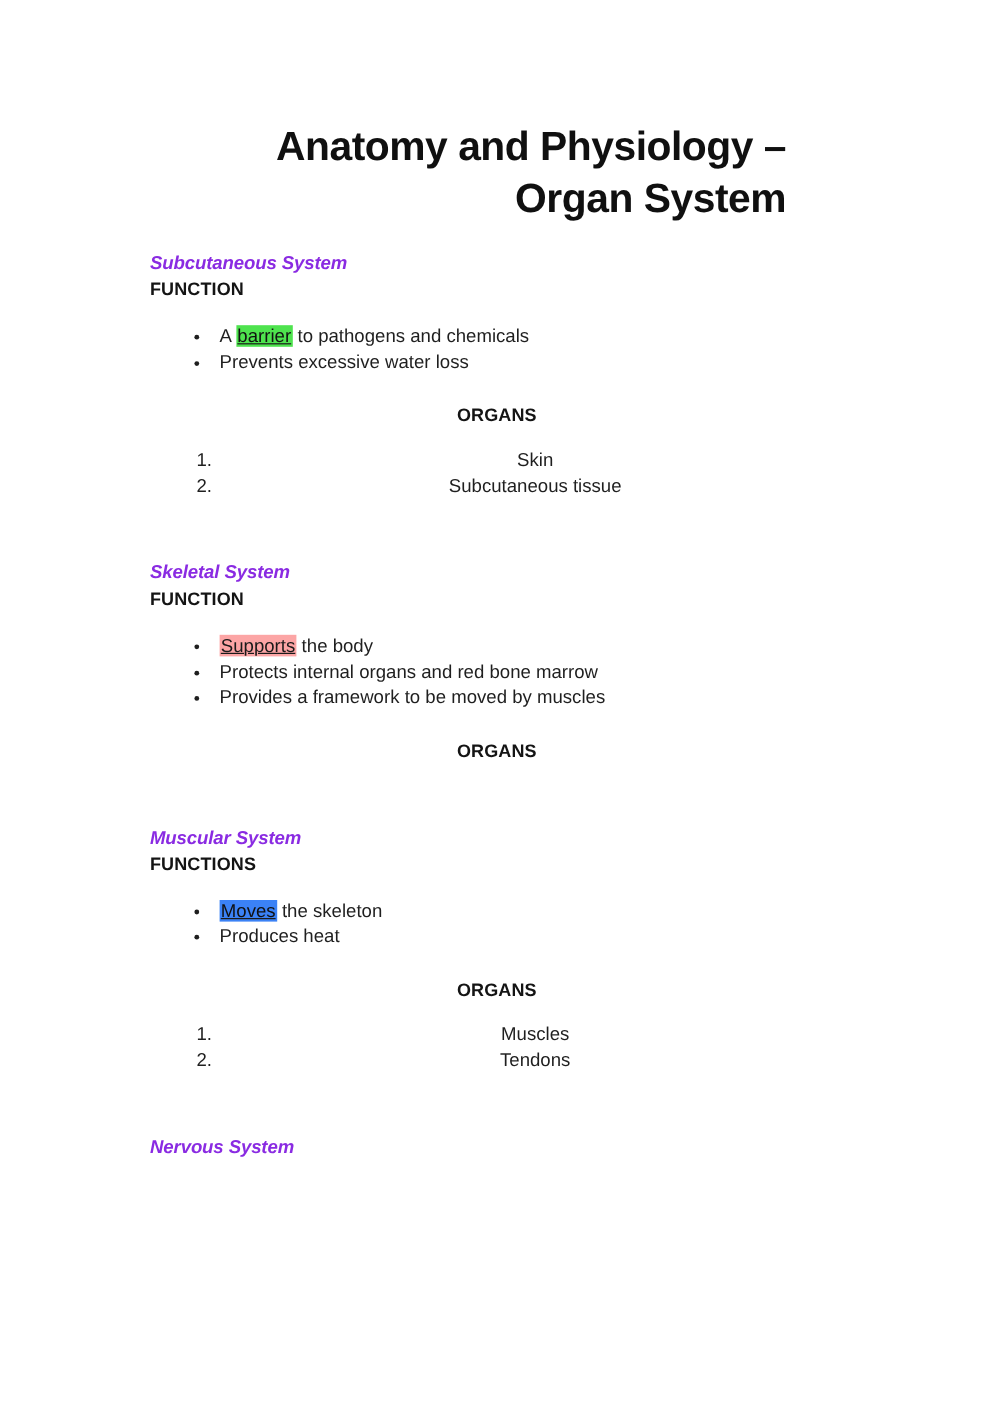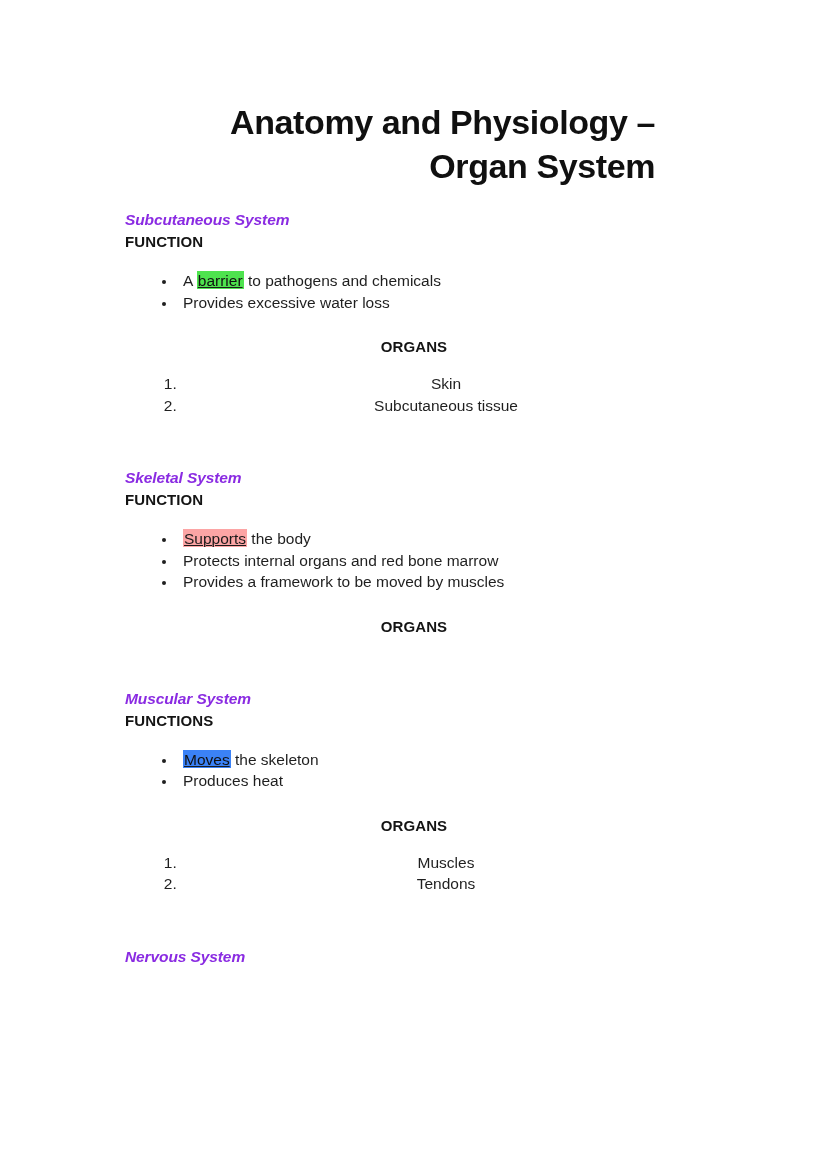--- a/index.html
+++ b/index.html
@@ -112,21 +112,21 @@
 <div class="page">
 
   <h1 class="doc-title">Anatomy and Physiology – Organ System</h1>
 
   <div id="sections-root">
       <div class="section">
         <div class="system-heading">Subcutaneous System</div>
         <div class="sub-heading">FUNCTION</div>
         <ul class="fn-list">
           <li><span>A </span><span class="hl hl-green">barrier</span><span> to pathogens and chemicals</span></li>
-          <li><span>Provides excessive water loss</span></li>
+          <li><span>Prevents excessive water loss</span></li>
         </ul>
         <div class="organs-block">
           <div class="sub-heading">ORGANS</div>
           <ol class="organ-list">
             <li>Skin</li>
             <li>Subcutaneous tissue</li>
           </ol>
         </div>
       </div>
       <div class="section">

